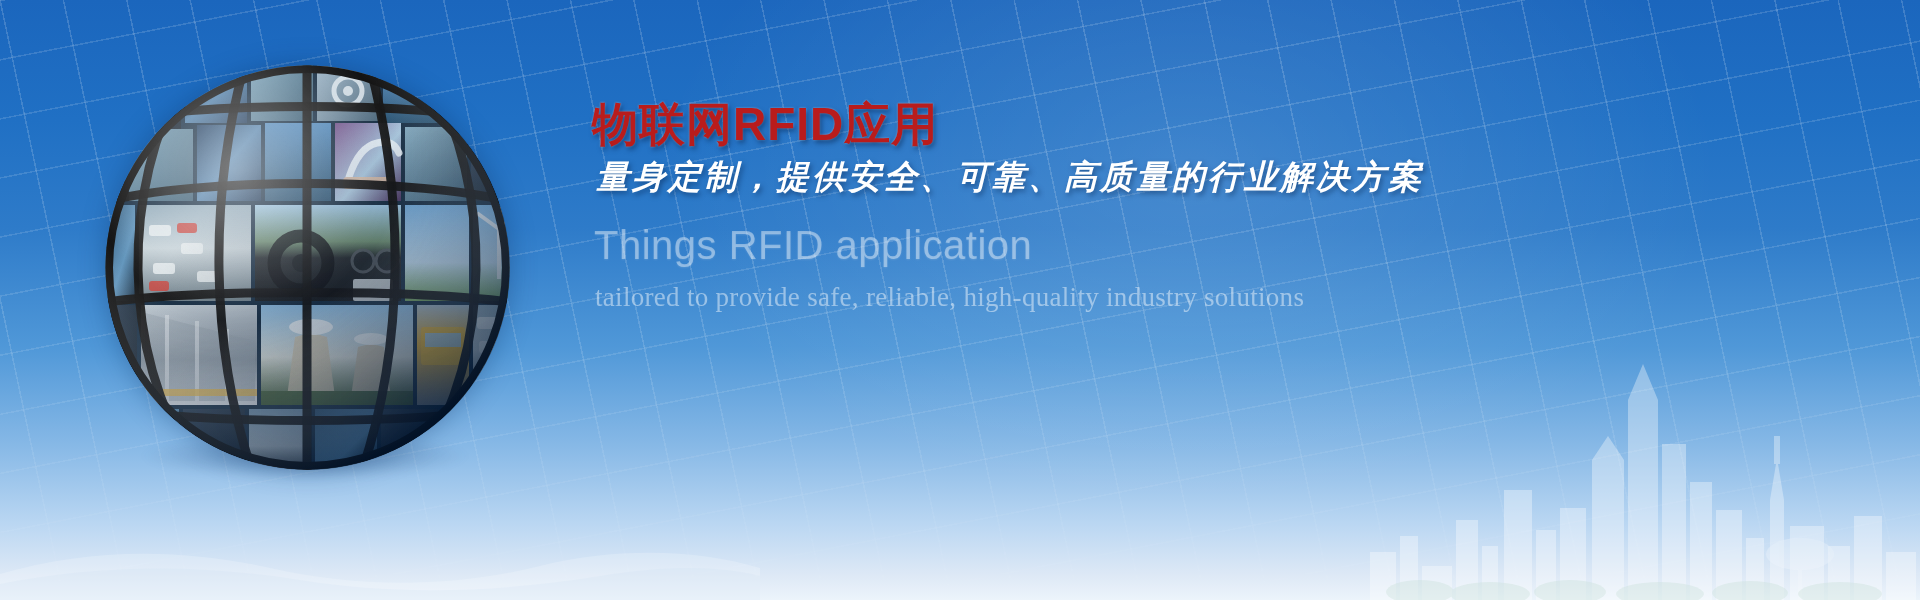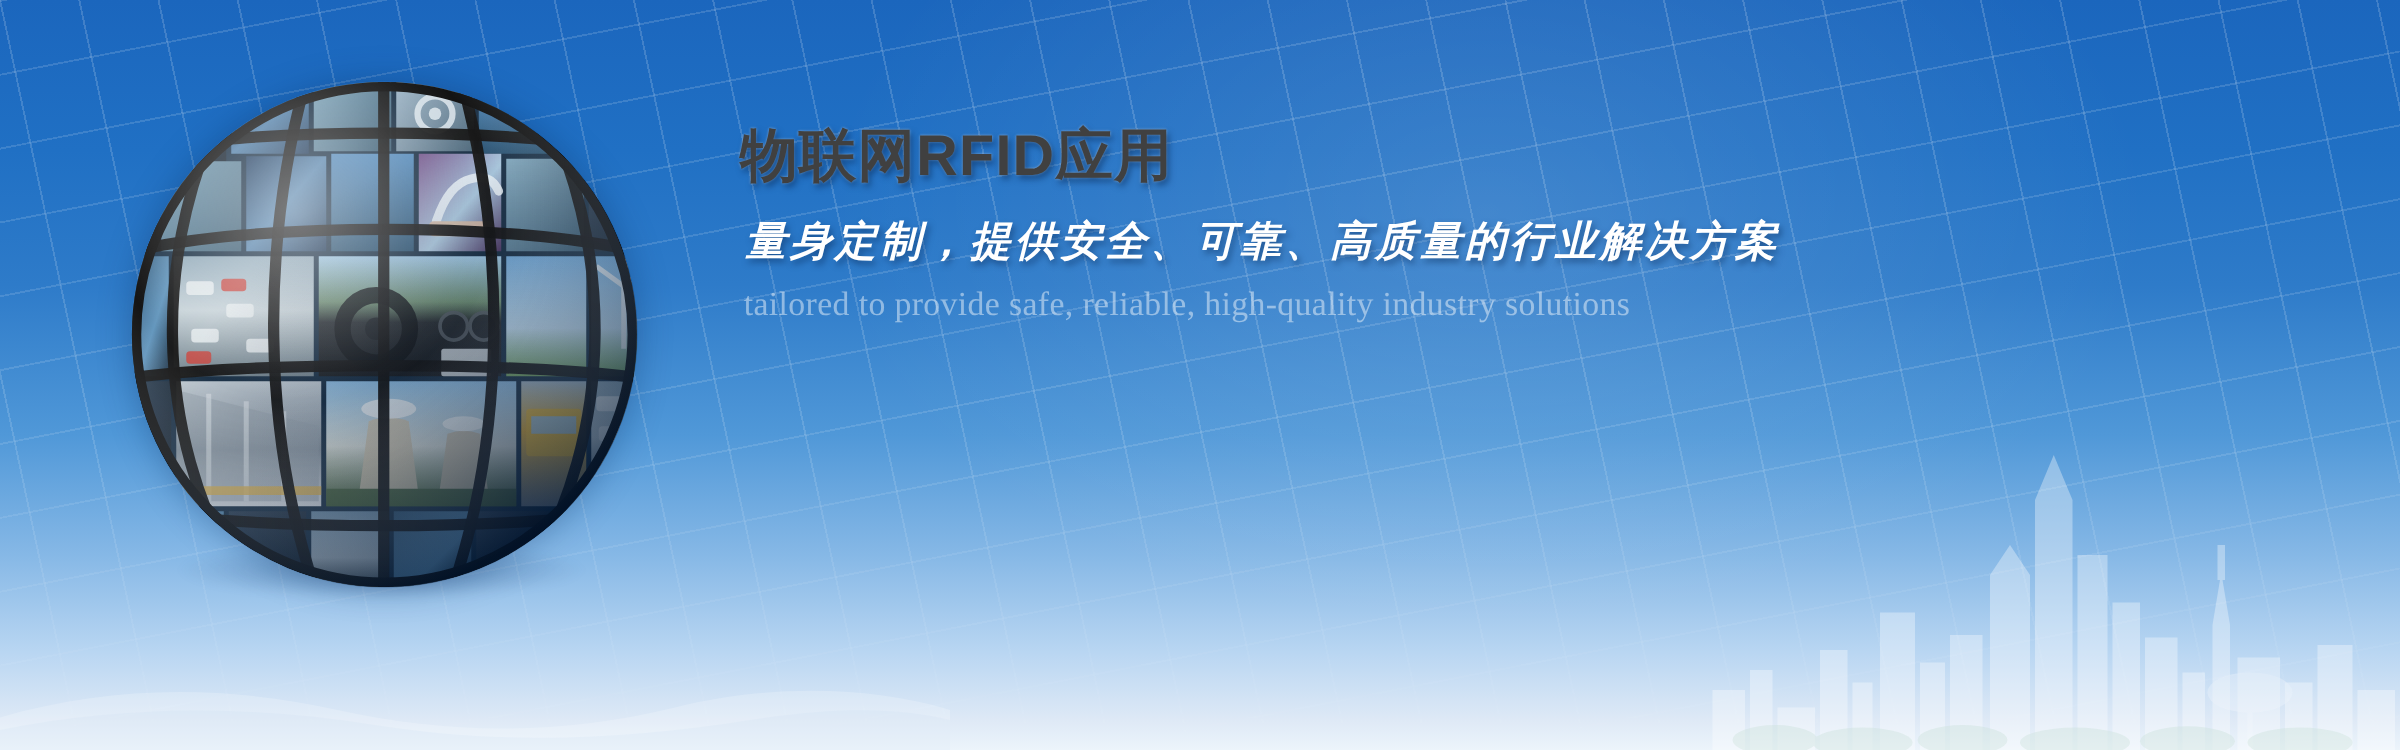--- a/index.html
+++ b/index.html
@@ -77,35 +77,35 @@
   }
 
   
   #text-block{position:absolute;left:592px;top:100px;width:1200px;}
 
   #title-cn{
     font-family:"Liberation Sans","DejaVu Sans",sans-serif;
     font-weight:bold;
     font-size:46px;
     line-height:1.08;
-    color:#404040;
+    color:#b91c1c;
     letter-spacing:1px;
     text-shadow:2px 3px 5px rgba(8,40,85,.55), 0 0 2px rgba(255,255,255,.5);
     margin:0;
   }
   #tagline-cn{
     font-family:"DejaVu Serif","Liberation Serif",serif;
     font-style:italic;
     font-weight:bold;
     font-size:33px;
     line-height:1.25;
     color:#ffffff;
     letter-spacing:3px;
     text-shadow:2px 3px 5px rgba(8,40,85,.5);
-    margin:22px 0 0 4px;
+    margin:6px 0 0 4px;
   }
   #title-en{
     font-family:"Liberation Sans","DejaVu Sans",sans-serif;
     font-size:40px;
     line-height:1.1;
     color:rgba(255,255,255,.40);
     letter-spacing:.5px;
     margin:26px 0 0 2px;
     text-shadow:0 1px 2px rgba(255,255,255,.12);
   }
@@ -358,16 +358,17 @@
           <circle cx="202.5" cy="202.5" r="202" fill="url(#gShade)"></circle>
         </g>
       </svg>
       <div id="globe-sheen"></div>
     </div>
   </div>
 
   <div id="text-block">
     <h1 id="title-cn">物联网RFID应用</h1>
     <p id="tagline-cn">量身定制，提供安全、可靠、高质量的行业解决方案</p>
+    <p id="title-en">Things RFID application</p>
     <p id="tagline-en">tailored to provide safe, reliable, high-quality industry solutions</p>
   </div>
 
 </div>
 
 </body></html>

